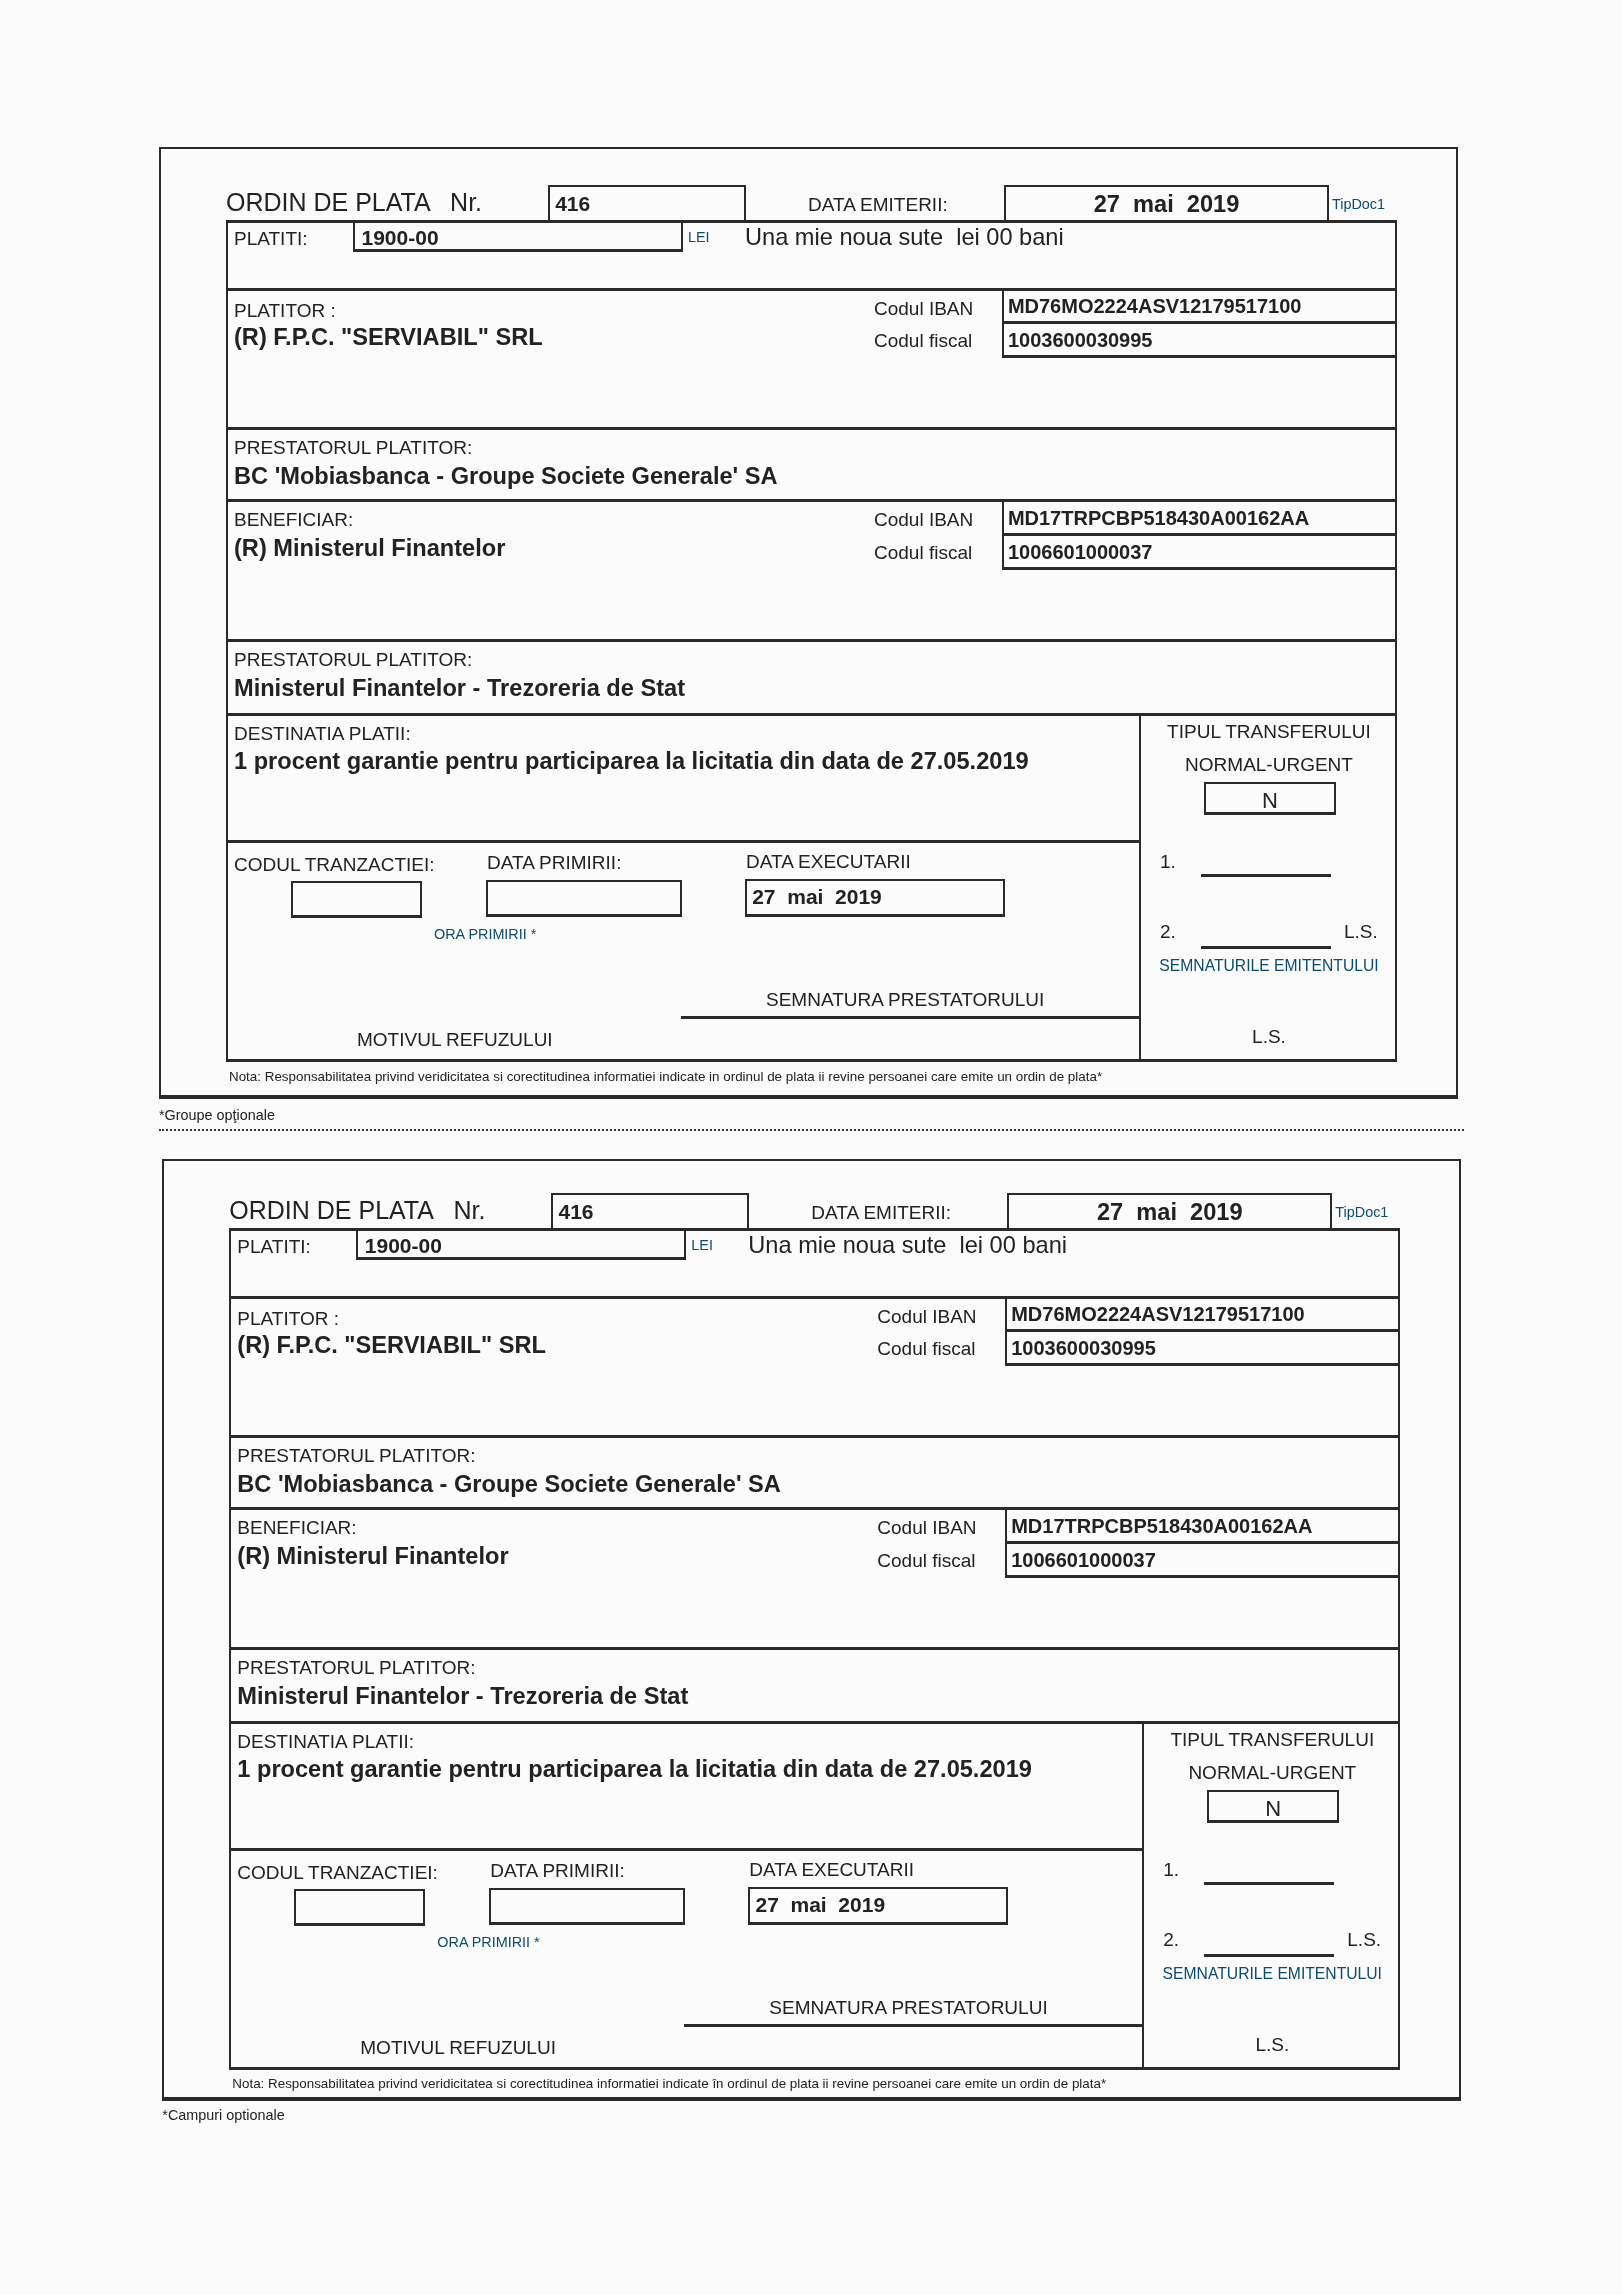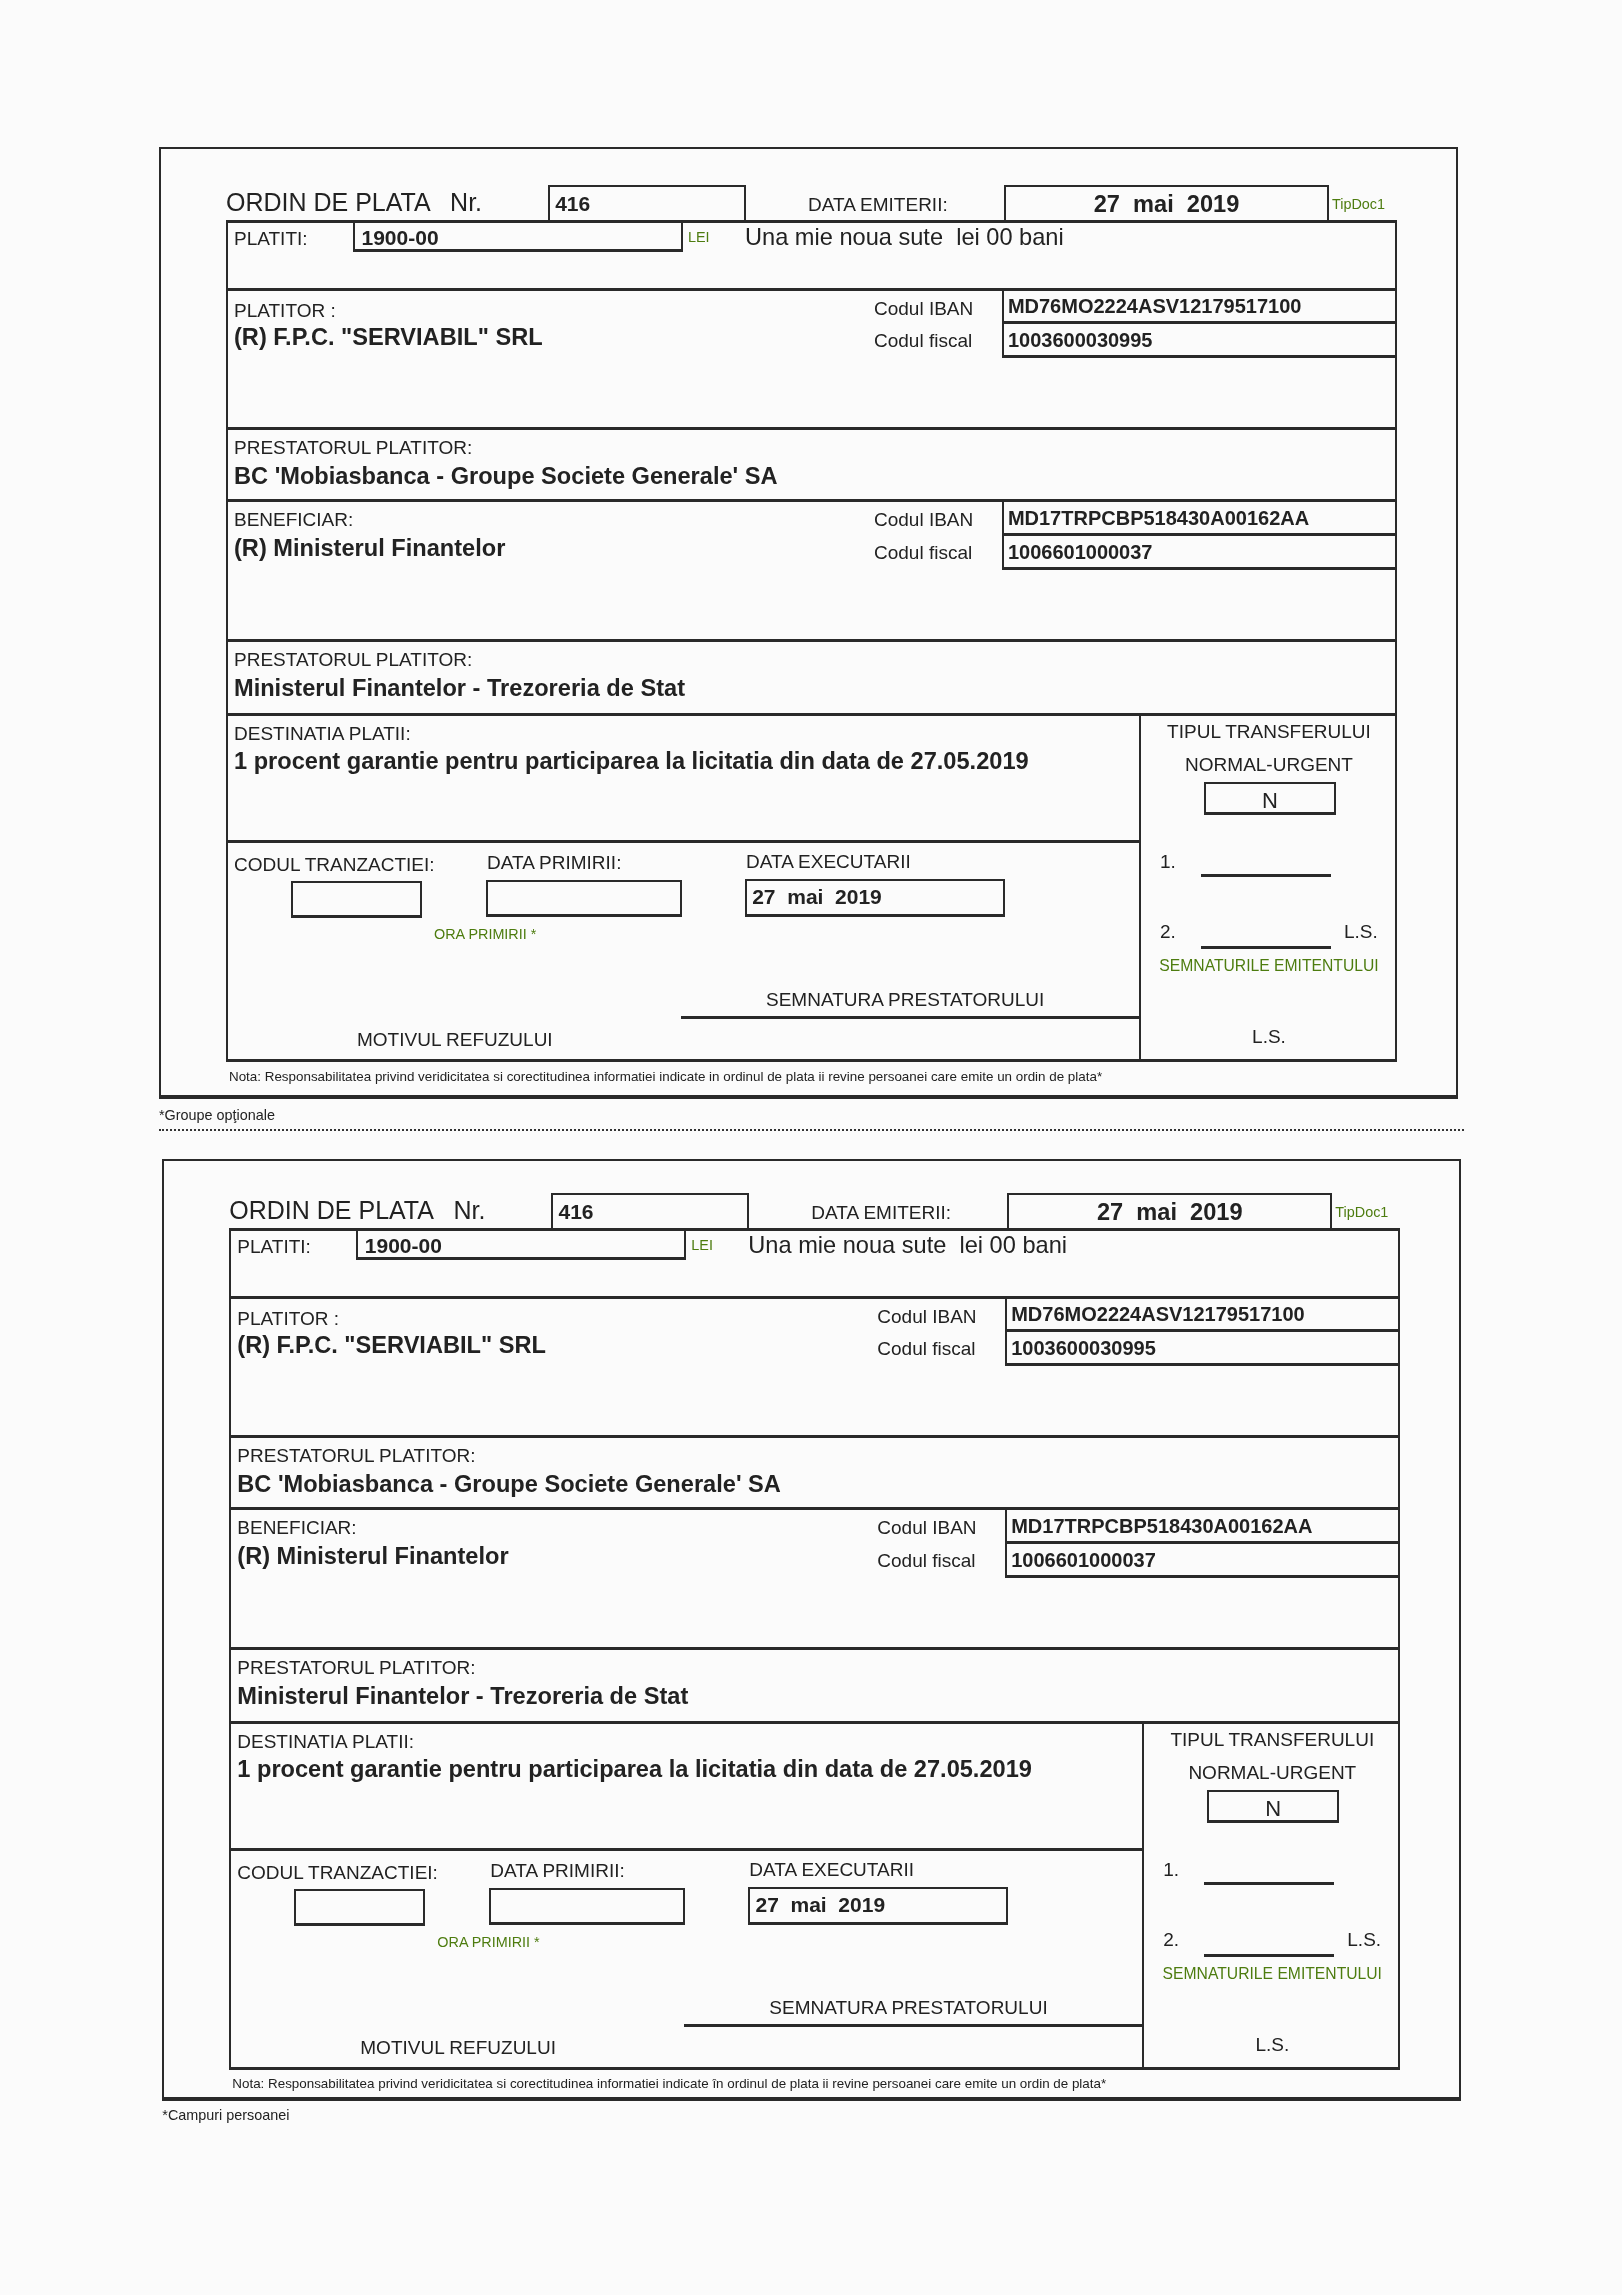--- a/index.html
+++ b/index.html
@@ -2,21 +2,21 @@
 <html style="font-size:10.5px"><head>
 <meta charset="utf-8">
 <style>
   html,body{margin:0;padding:0;background:#fbfbfb;}
   body{width:1623px;height:2295px;position:relative;overflow:hidden;font-family:"Liberation Sans",sans-serif;color:#222;}
   .abs{position:absolute;}
   .copy{position:absolute;left:0;width:1623px;height:1011px;}
   .frame{position:absolute;left:159px;top:147px;width:1299px;height:952px;border:2.6px solid #2a2a2a;border-bottom-width:4.6px;box-sizing:border-box;}
   .t-title{font-size:25px;font-weight:normal;color:#222;}
   .lbl{font-size:19px;color:#222;}
-  .lbl-sm{font-size:14.4px;color:#4d7c0f;}
+  .lbl-sm{font-size:14.4px;color:#0c4a6e;}
   .val{font-size:23.6px;font-weight:bold;color:#222;}
   .val-md{font-size:21px;font-weight:bold;color:#222;}
   .amt-words{font-size:23.6px;color:#222;}
   .box{position:absolute;border:2px solid #2a2a2a;border-bottom-width:3.3px;box-sizing:border-box;background:transparent;}
   .hline{position:absolute;height:3.3px;background:#2a2a2a;}
   .vline{position:absolute;width:2px;background:#2a2a2a;}
   .table{position:absolute;left:226px;top:221px;width:1171px;height:839px;border-left:2px solid #2a2a2a;border-right:2px solid #2a2a2a;box-sizing:border-box;}
   .dashed{position:absolute;left:159px;top:1129px;width:1305px;border-top:2.6px dotted #333;}
   .ibanv{font-size:20px;font-weight:bold;color:#222;padding-left:3.9px;line-height:33px;}
 </style>
@@ -216,15 +216,15 @@
   <div class="abs lbl-sm" style="left:1140px;width:258px;text-align:center;top:957px;font-size:15.7px;">SEMNATURILE EMITENTULUI</div>
 
   <div class="abs lbl" style="left:766px;top:989px;">SEMNATURA PRESTATORULUI</div>
   <div class="hline" style="left:681px;top:1016px;width:458px;"></div>
   <div class="abs lbl" style="left:357px;top:1029px;">MOTIVUL REFUZULUI</div>
   <div class="abs lbl" style="left:1140px;width:258px;text-align:center;top:1026px;">L.S.</div>
 
   <div class="hline" style="left:226px;top:1059px;width:1171px;"></div>
 
   <div class="abs" style="left:229px;top:1068px;font-size:13.4px;">Nota: Responsabilitatea privind veridicitatea si corectitudinea informatiei indicate în ordinul de plata ii revine persoanei care emite un ordin de plata*</div>
-  <div class="abs" style="left:159px;top:1099px;font-size:14.4px;">*Campuri persoanei</div>
+  <div class="abs" style="left:159px;top:1099px;font-size:14.4px;">*Campuri optionale</div>
 </div>
 
 
 </body></html>

